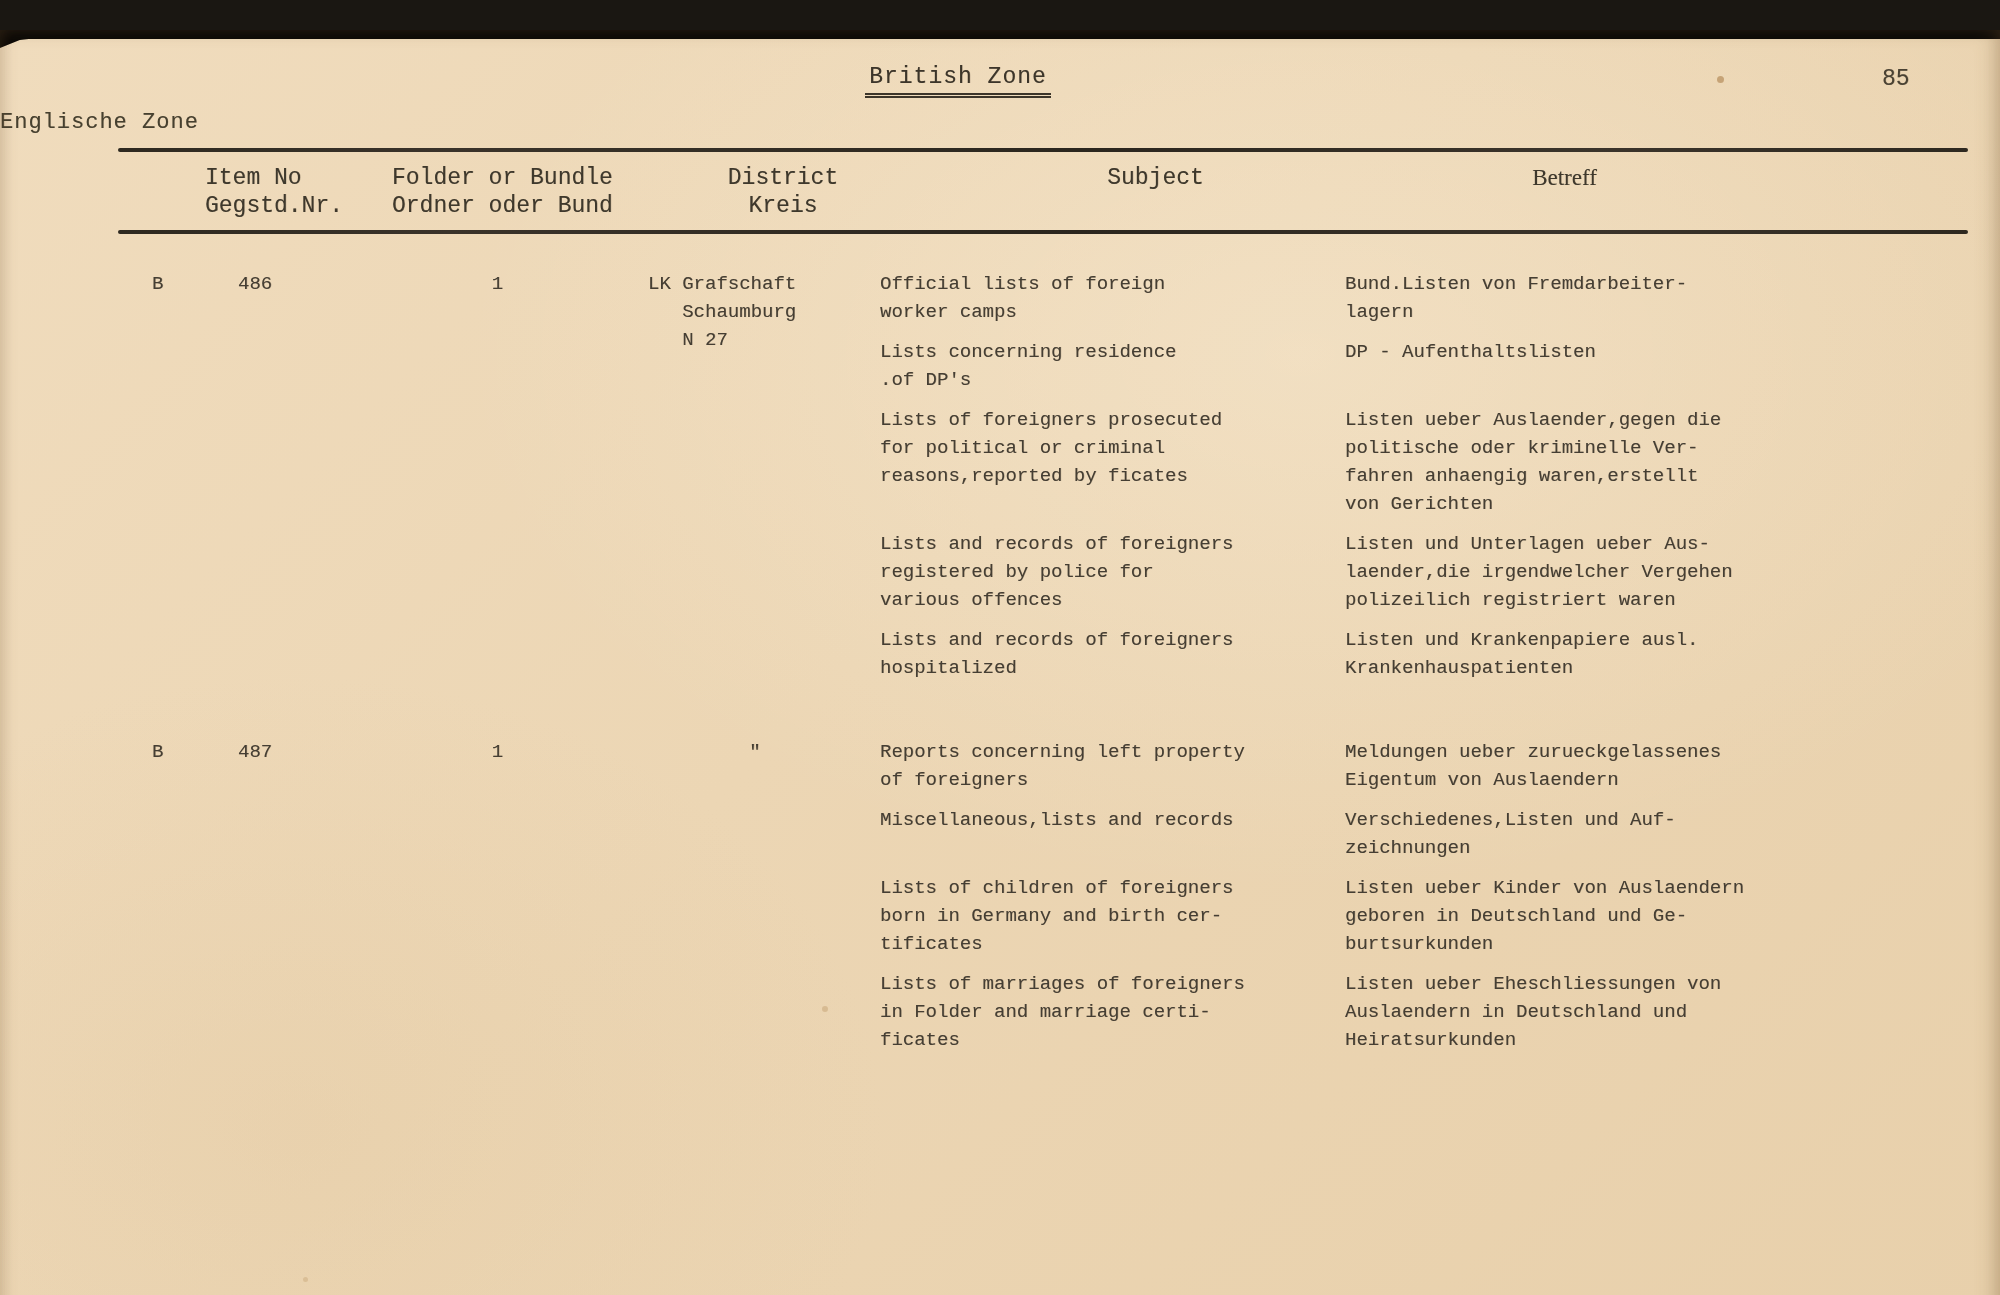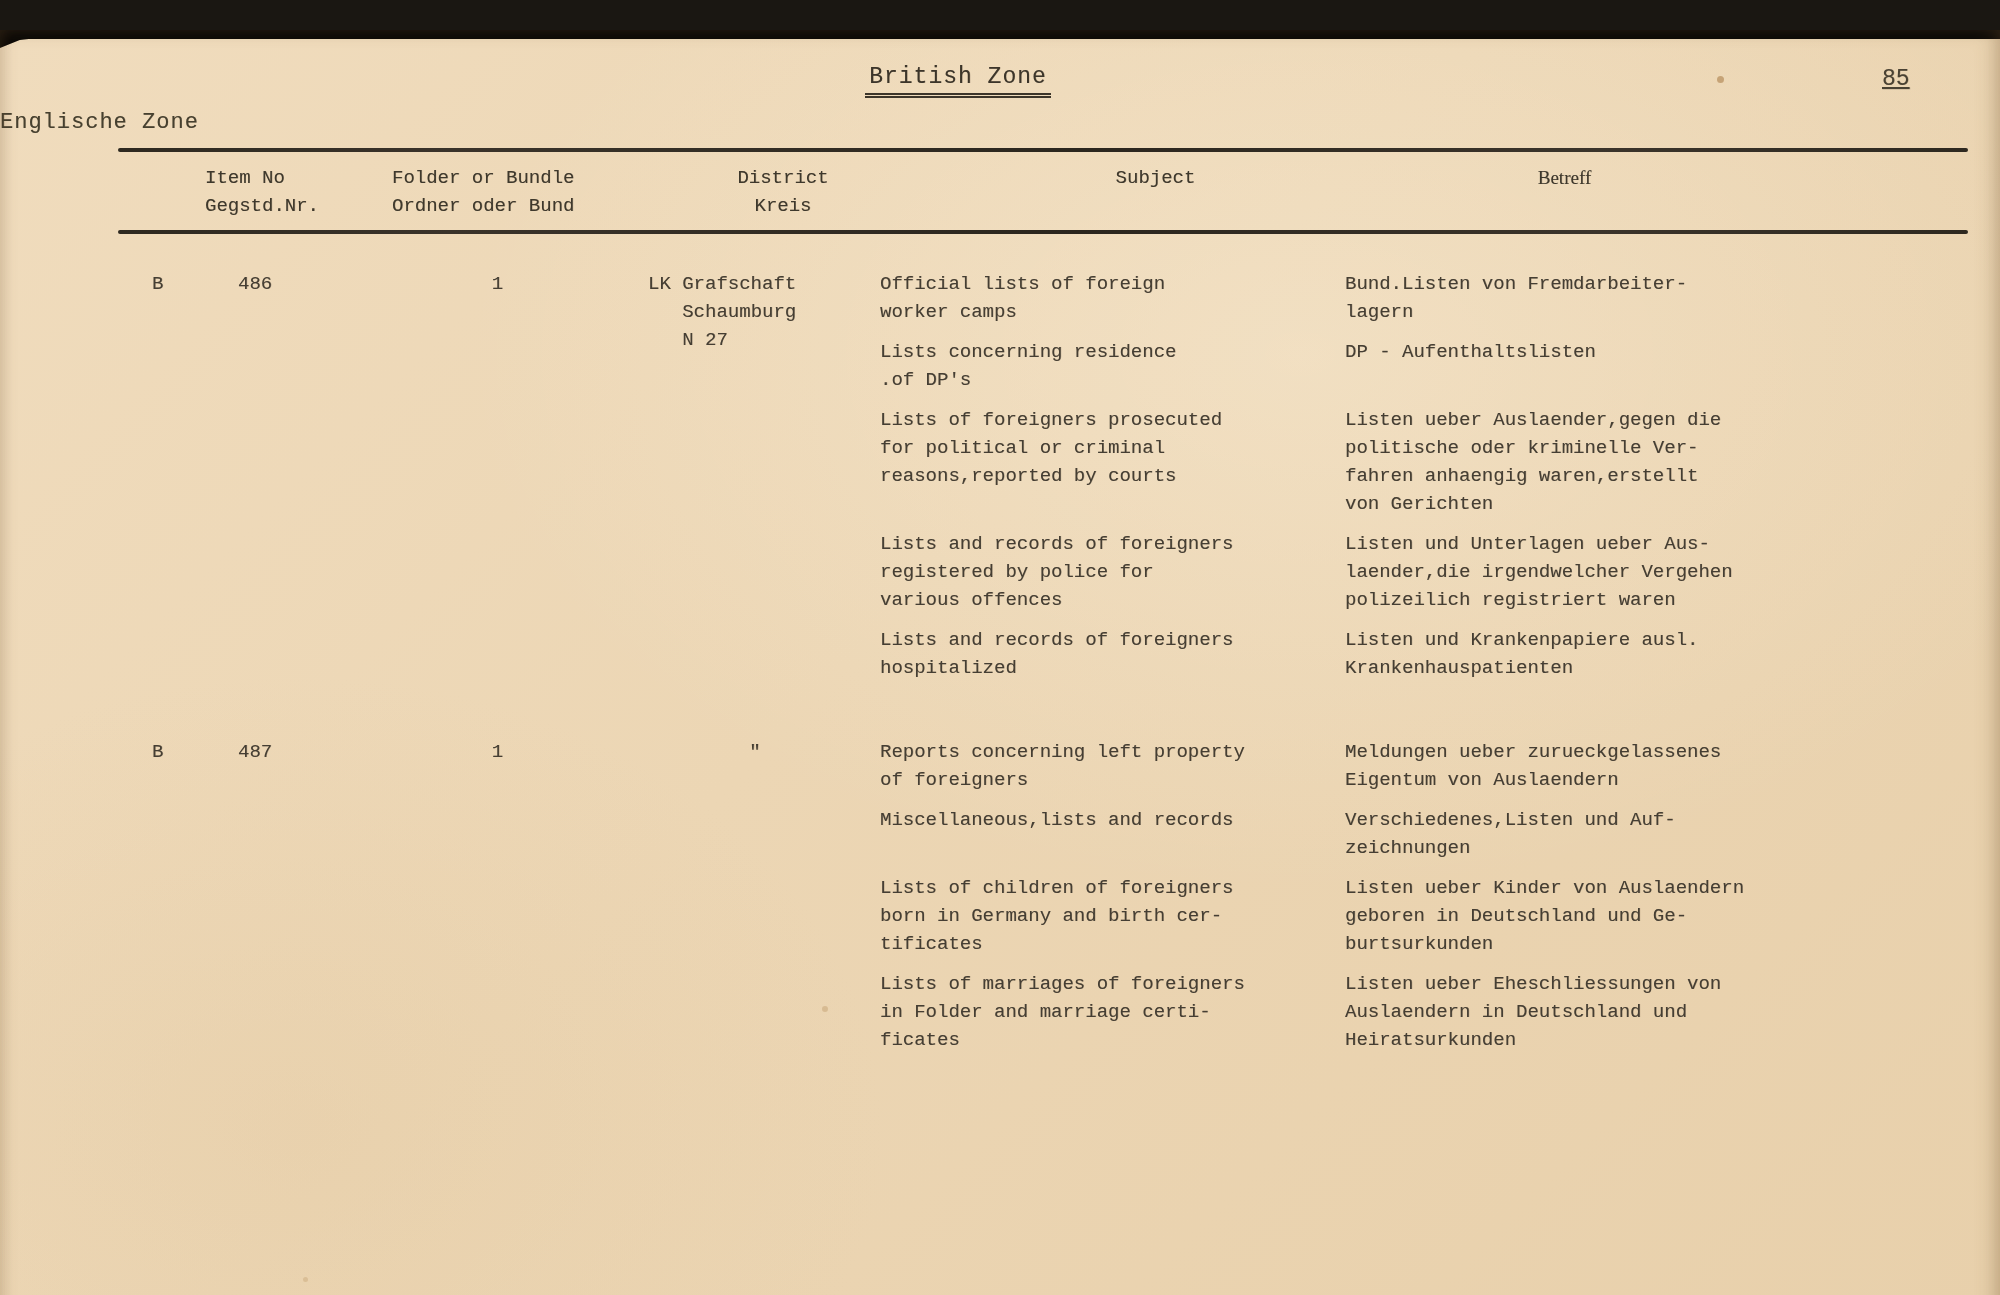--- a/index.html
+++ b/index.html
@@ -29,31 +29,31 @@
   .wedge-bottom{ position:absolute; bottom:10px; left:0; width:620px; height:11px; background:#0b0907;
                clip-path:polygon(0 0,100% 62%,100% 100%,0 100%); }
 
   .txt { white-space:pre-wrap; text-shadow:0.4px 0.4px 0 rgba(70,58,44,0.35); }
 
   .title-wrap { position:absolute; top:34px; left:0; width:1916px; text-align:center; }
   .title-text { display:inline-block; font-size:23px; letter-spacing:1px; color:#3c352a;
                 padding:0 4px 3px 4px; border-bottom:5px double #3c352a; }
   .subtitle-wrap { position:absolute; top:80px; left:0; width:1908px; text-align:left; }
   .subtitle-text { font-size:22px; letter-spacing:1px; color:#46402f; }
-  .page-no { position:absolute; top:36px; left:1882px; font-size:23px; color:#4a4233;text-decoration:underline; }
+  .page-no { position:absolute; top:36px; left:1882px; font-size:23px; color:#4a4233; }
 
   .rule { position:absolute; left:118px; right:32px; height:4px;
           background:linear-gradient(to right, #2e2920 0%, #3a332a 18%, #2b261e 52%, #3b342b 80%, #2e2920 100%);
           border-radius:2px; }
   .rule-1 { top:118px; }
   .rule-2 { top:200px; }
 
   .thead { position:absolute; top:134px; left:120px; width:1850px;
            display:grid; grid-template-columns:85px 160px 265px 250px 465px 625px;
-           font-size:19px; line-height:28px; color:#3e382c; }
+           font-size:23px; line-height:28px; color:#3e382c; }
   .th-district { text-align:center; padding-left:56px; }
   .th-folder   { padding-left:27px; }
   .th-subject  { text-align:center; padding-left:86px; }
   .th-betreff  { text-align:center; padding-right:186px;font-family:Liberation Serif, serif; }
 
   .tbody { position:absolute; top:240px; left:120px; width:1850px; font-size:19px; line-height:28px; }
   .row { display:grid; grid-template-columns:85px 160px 265px 250px 1090px; }
   .row + .row { margin-top:44px; }
   .cell-letter   { padding-left:32px; }
   .cell-item     { padding-left:33px; }
@@ -116,21 +116,21 @@
 lagern</div>
         </div>
         <div class="entry">
           <div class="txt">Lists concerning residence
 .of DP's</div>
           <div class="txt">DP - Aufenthaltslisten</div>
         </div>
         <div class="entry">
           <div class="txt">Lists of foreigners prosecuted
 for political or criminal
-reasons,reported by courts</div>
+reasons,reported by ficates</div>
           <div class="txt">Listen ueber Auslaender,gegen die
 politische oder kriminelle Ver-
 fahren anhaengig waren,erstellt
 von Gerichten</div>
         </div>
         <div class="entry">
           <div class="txt">Lists and records of foreigners
 registered by police for
 various offences</div>
           <div class="txt">Listen und Unterlagen ueber Aus-

